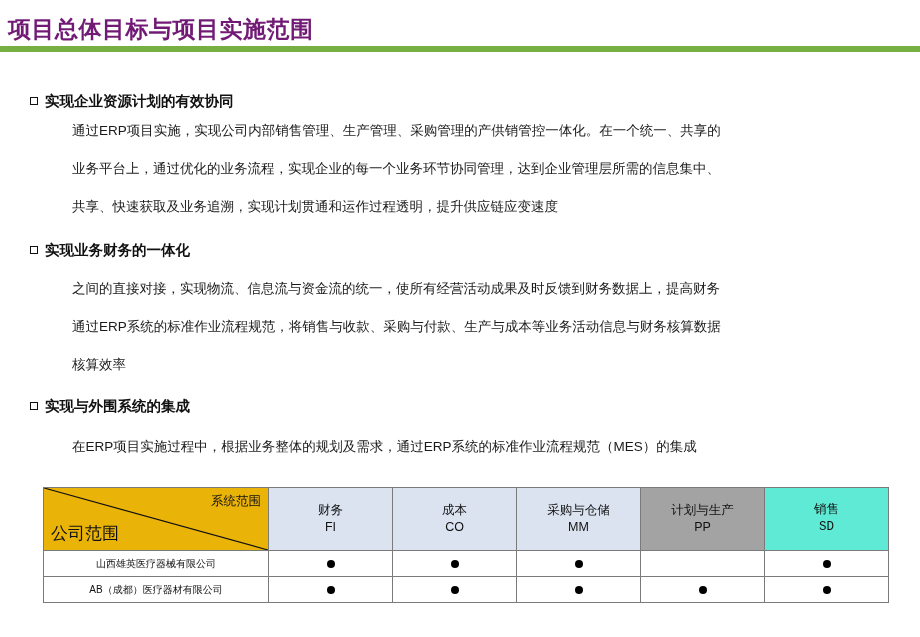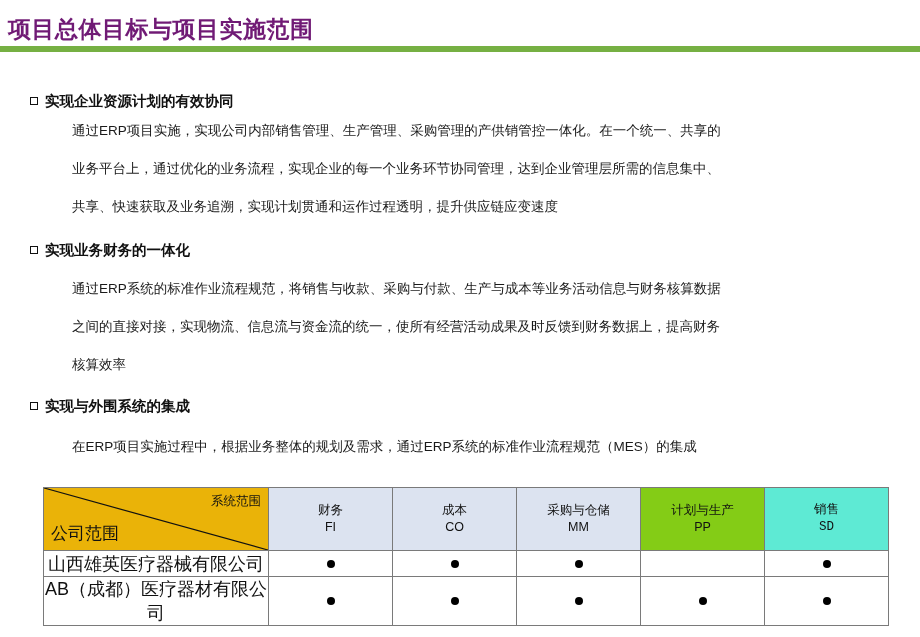--- a/index.html
+++ b/index.html
@@ -129,21 +129,21 @@
     line-height: 17px;
     font-size: 12.5px;
     color: #111111;
   }
   .col-head .code {
     display: block;
   }
   .row-label {
     height: 25px;
     background: #ffffff;
-    font-size: 18px;
+    font-size: 10px;
     color: #111111;
   }
   .mark-cell {
     height: 25px;
     background: #ffffff;
   }
   .dot {
     display: inline-block;
     width: 8px;
     height: 8px;
@@ -169,22 +169,22 @@
     <span class="line">业务平台上，通过优化的业务流程，实现企业的每一个业务环节协同管理，达到企业管理层所需的信息集中、</span>
     <span class="line">共享、快速获取及业务追溯，实现计划贯通和运作过程透明，提升供应链应变速度</span>
   </div>
 </div>
 
 <div class="section">
   <div class="section-heading" style="top:240px;">
     <span class="bullet-sq"></span><span>实现业务财务的一体化</span>
   </div>
   <div class="para" style="top:270px;">
+    <span class="line">之间的直接对接，实现物流、信息流与资金流的统一，使所有经营活动成果及时反馈到财务数据上，提高财务</span>
     <span class="line">通过ERP系统的标准作业流程规范，将销售与收款、采购与付款、生产与成本等业务活动信息与财务核算数据</span>
-    <span class="line">之间的直接对接，实现物流、信息流与资金流的统一，使所有经营活动成果及时反馈到财务数据上，提高财务</span>
     <span class="line">核算效率</span>
   </div>
 </div>
 
 <div class="section">
   <div class="section-heading" style="top:396px;">
     <span class="bullet-sq"></span><span>实现与外围系统的集成</span>
   </div>
   <div class="para" style="top:428px;">
     <span class="line">在ERP项目实施过程中，根据业务整体的规划及需求，通过ERP系统的标准作业流程规范（MES）的集成</span>
@@ -206,21 +206,21 @@
         <span class="code">FI</span>
       </th>
       <th class="col-head" style="background: rgb(220, 227, 240);">
         <span>成本</span>
         <span class="code">CO</span>
       </th>
       <th class="col-head" style="background: rgb(220, 227, 240);">
         <span>采购与仓储</span>
         <span class="code">MM</span>
       </th>
-      <th class="col-head" style="background: #84cc16;">
+      <th class="col-head" style="background: #a3a3a3;">
         <span>计划与生产</span>
         <span class="code">PP</span>
       </th>
       <th class="col-head" style="background: #5eead4; font-family: Liberation Mono, monospace;">
         <span>销售</span>
         <span class="code">SD</span>
       </th>
     </tr>
   </thead>
   <tbody>

